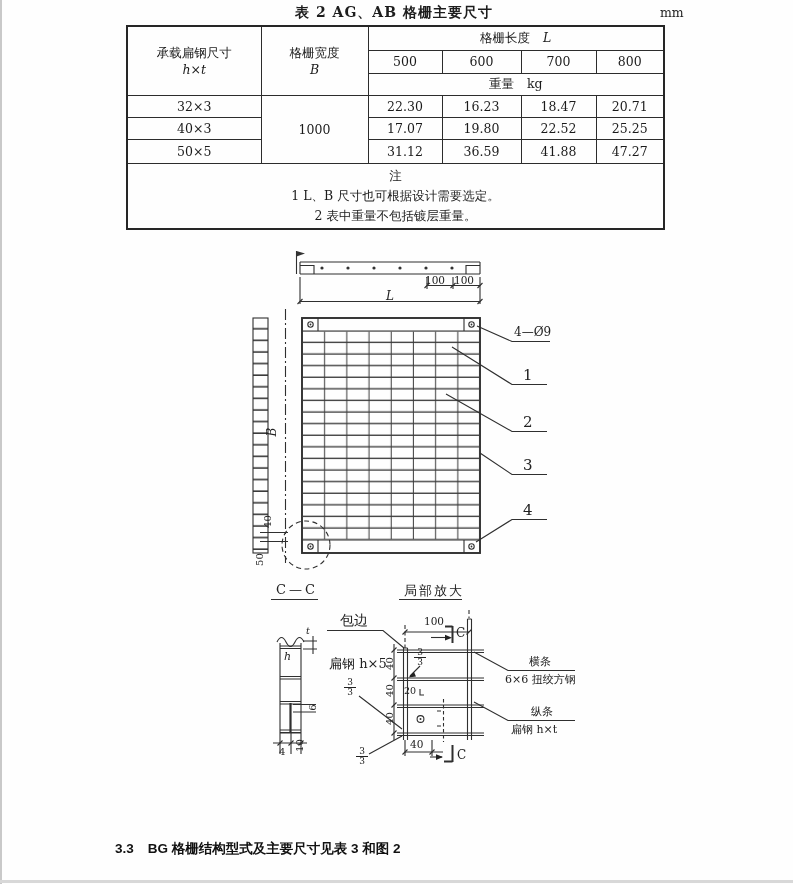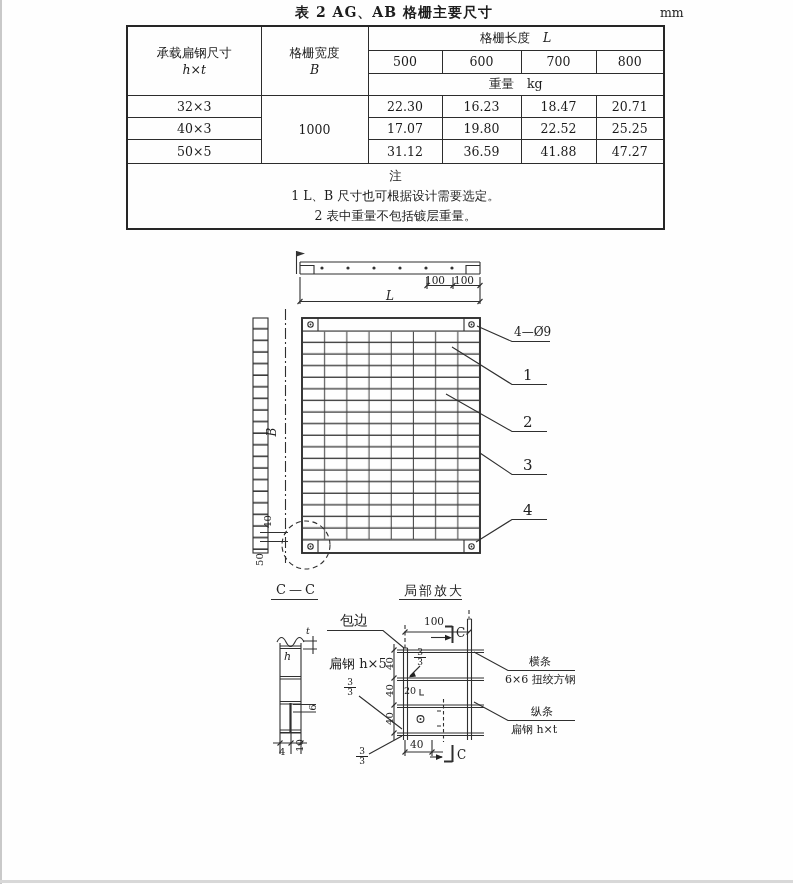--- a/index.html
+++ b/index.html
@@ -258,13 +258,16 @@
     <i class="top">3</i>
     <i>3</i>
   </span>
 
   <span class="lab" style="left:529px;top:654px;font-size:11px">横条</span>
   <span class="lab" style="left:505px;top:672px;font-size:11px">6×6 扭绞方钢</span>
   <span class="lab" style="left:531px;top:704px;font-size:11px">纵条</span>
   <span class="lab" style="left:511px;top:722px;font-size:11px">扁钢 h×t</span>
 
 
+  <div class="sec33">
+    <span>3.3</span><span>BG 格栅结构型式及主要尺寸见表 3 和图 2</span>
+  </div>
 </div>
 
 </body></html>

